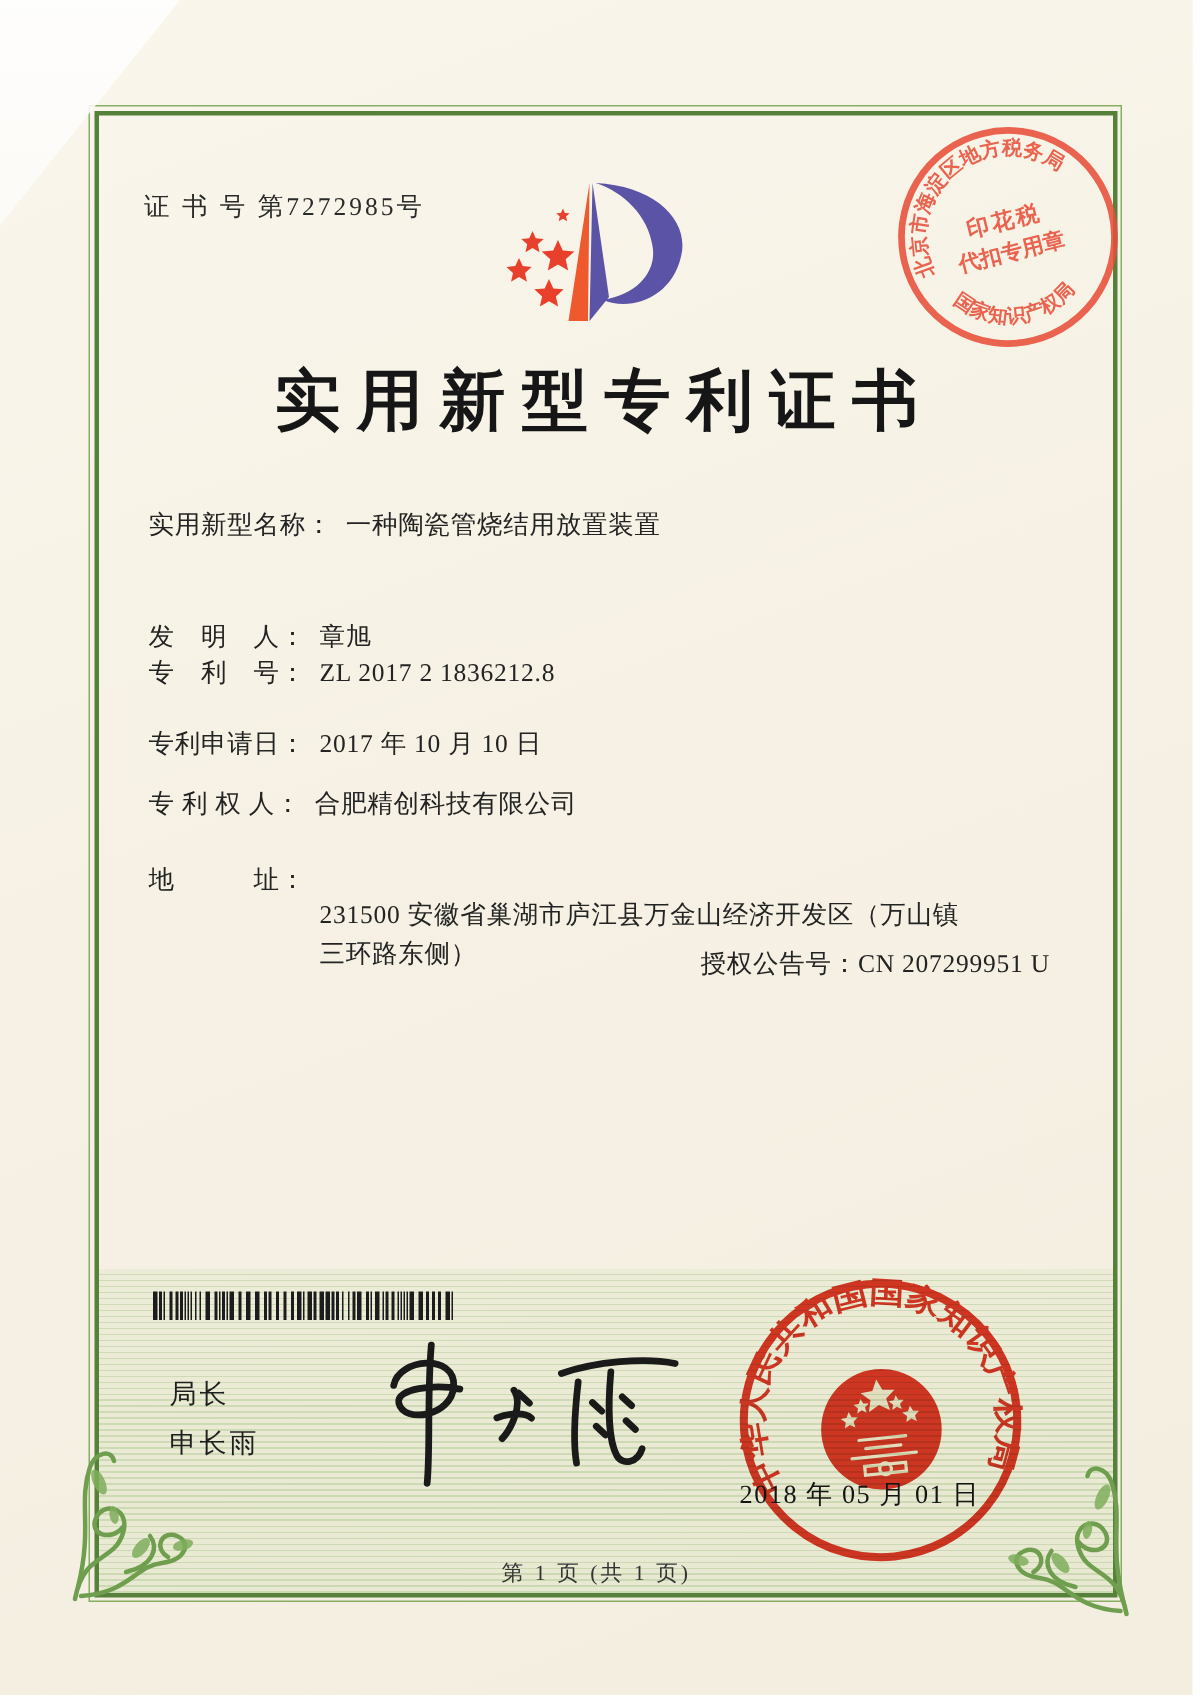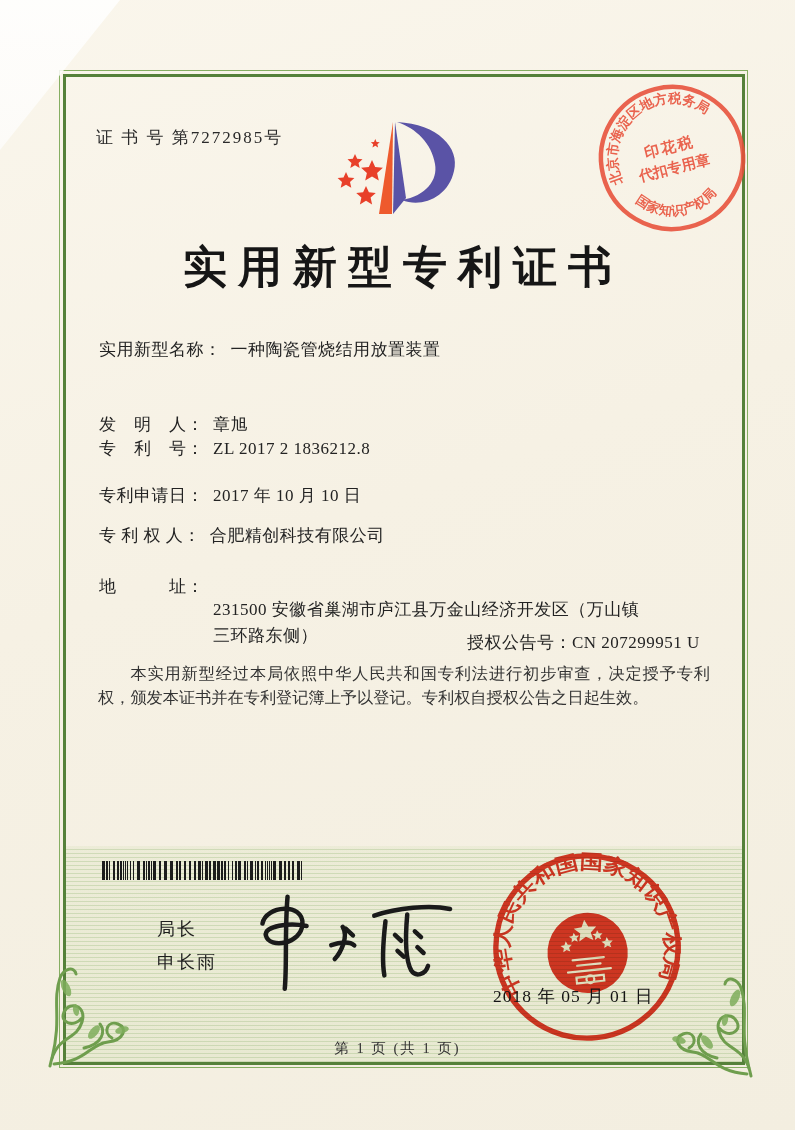--- a/index.html
+++ b/index.html
@@ -50,21 +50,21 @@
   .row-grantdate{top:631px;}
   .grant-no{position:absolute;left:455px;top:631px;font-size:17px;letter-spacing:.5px;color:#232323;white-space:nowrap;margin-left:12px;}
   .body-text{
     position:absolute;left:98px;top:663px;width:612px;
     font-size:16.2px;line-height:23.5px;text-align:justify;color:#333;
   }
   .body-text p{margin:0;text-indent:2em;}
   .barcode{position:absolute;left:102px;top:861px;width:206px;height:19px;display:flex;align-items:stretch;}
   .barcode span{display:block;height:100%;background:#1c1c1c;}
   .signatory{position:absolute;left:113px;font-size:18px;letter-spacing:2px;color:#1e1e1e;
-    font-family:Liberation Sans, sans-serif;margin-left:44px;}
+    font-family:Liberation Sans, sans-serif;}
   .sig-title{top:917px;} .sig-name{top:950px;}
   .signature{position:absolute;left:243px;top:882px;width:245px;height:110px;transform:rotate(-2deg);}
   .seal{position:absolute;left:489px;top:849px;width:196px;height:196px;transform:rotate(-6deg);mix-blend-mode:multiply;}
   .seal-date{position:absolute;left:493px;top:984px;font-size:17.5px;letter-spacing:1px;color:#141414;}
   .footer{position:absolute;left:0;top:1039px;width:100%;text-align:center;font-size:14.5px;letter-spacing:2px;color:#333;}
   .orn{position:absolute;width:128px;height:112px;}
   .orn-left{left:42px;top:958px;}
   .orn-right{right:36px;top:968px;transform:scaleX(-1);}
 </style>
 </head>
@@ -157,21 +157,20 @@
   </div>
   <div class="row row-address">
     <span>地　　　址：</span><span class="val pre">231500 安徽省巢湖市庐江县万金山经济开发区（万山镇
 三环路东侧）</span>
   </div>
   <div class="grant-no">
     <span>授权公告号：</span><span class="val">CN 207299951 U</span>
   </div>
 
   <div class="body-text">
-    <p>本实用新型经过本局依照中华人民共和国专利法进行初步审查，决定授予专利权，颁发本证书并在专利登记簿上予以登记。专利权自授权公告之日起生效。</p>
   </div>
 
   <div class="barcode" id="barcode">
       <span style="width: 3px; margin-right: 1px;"></span>
       <span style="width: 2px; margin-right: 1px;"></span>
       <span style="width: 1px; margin-right: 3px;"></span>
       <span style="width: 2px; margin-right: 2px;"></span>
       <span style="width: 2px; margin-right: 1px;"></span>
       <span style="width: 2px; margin-right: 1px;"></span>
       <span style="width: 1px; margin-right: 1px;"></span>

